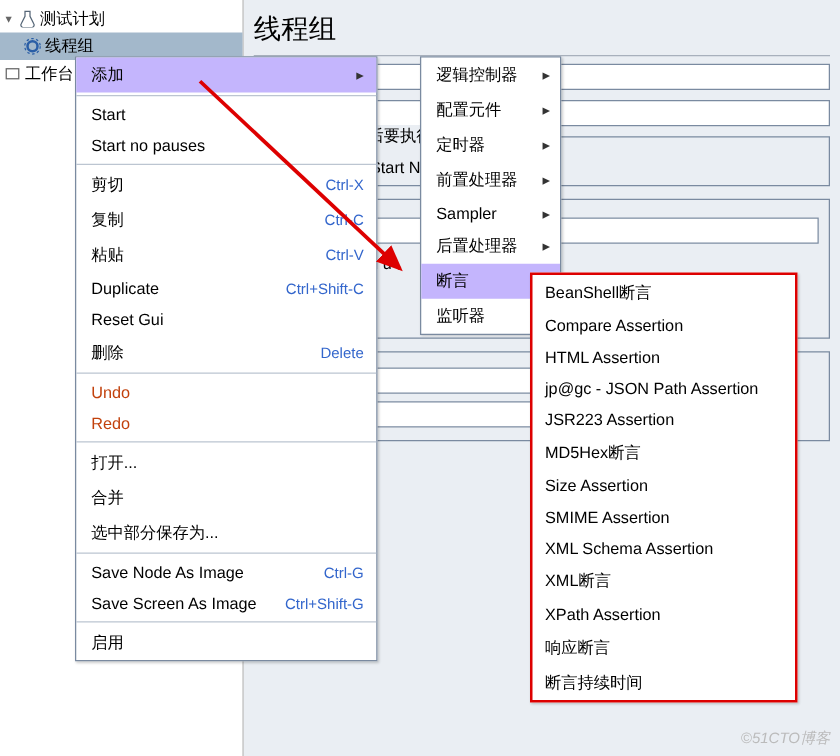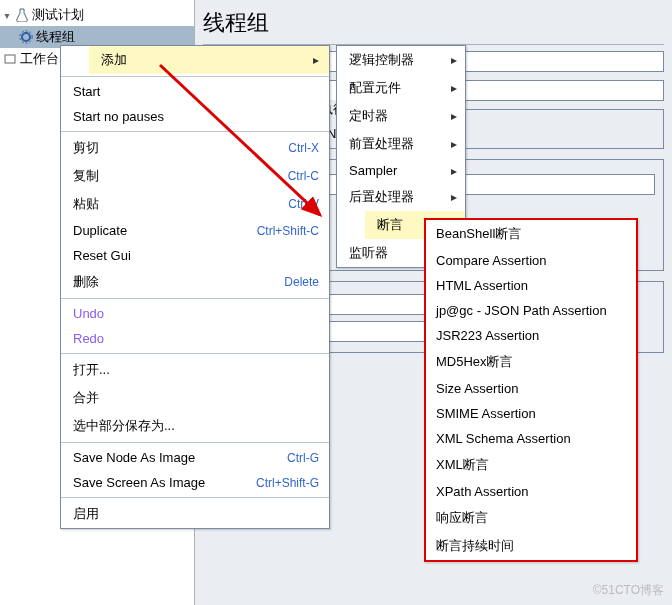--- a/index.html
+++ b/index.html
@@ -69,36 +69,36 @@
   .menu {
     position:absolute; background:#fff; border:1px solid #7a8aa0;
     box-shadow:1px 1px 2px rgba(0,0,0,.2); font-size:13px;
     z-index:10;
   }
   .menu-item {
     display:flex; align-items:center; justify-content:space-between;
     padding:5px 10px 5px 12px; min-width:240px; color:#000;
     gap:20px; white-space:nowrap;
   }
-  .menu-item.sel { background:#fef9c3;margin-left:28px; }
-  .menu-item.disabled { color:#8b5cf6;text-align:right; }
+  .menu-item.sel { background:#c4b5fd; }
+  .menu-item.disabled { color:#c2410c;text-align:right; }
   .menu-item .shortcut { color:#3366cc; font-size:12px;}
   .menu-item .arrow { color:#333; font-size:12px; margin-left:auto;}
   .menu-sep { height:1px; background:#bcc5d1; margin:2px 0;}
   .menu1 { top:45px; left:60px; }
   .menu2 { top:45px; left:336px; }
   .menu2 .menu-item { min-width:100px; padding-right:8px;}
   .menu3 { top:218px; left:424px; border:2px solid #d00; }
   .menu3 .menu-item { min-width:210px; padding:5px 10px;align-items:center;}
   
   .anno-arrow {
     position:absolute; top:60px; left:150px; width:200px; height:200px; pointer-events:none; z-index:20;
   }
   .watermark {
-    position:absolute; right:8px; bottom:6px; color:#bbb; font-size:12px; 
+    position:absolute; right:8px; bottom:6px; color:#bbb; font-size:12px; font-style:italic;
   }
 </style>
 </head>
 <body>
 
 <div class="container">
   <div class="tree-panel">
     <div class="tree-item">
       <span class="tree-node-icon">▾</span>
       <span class="tree-icon">

